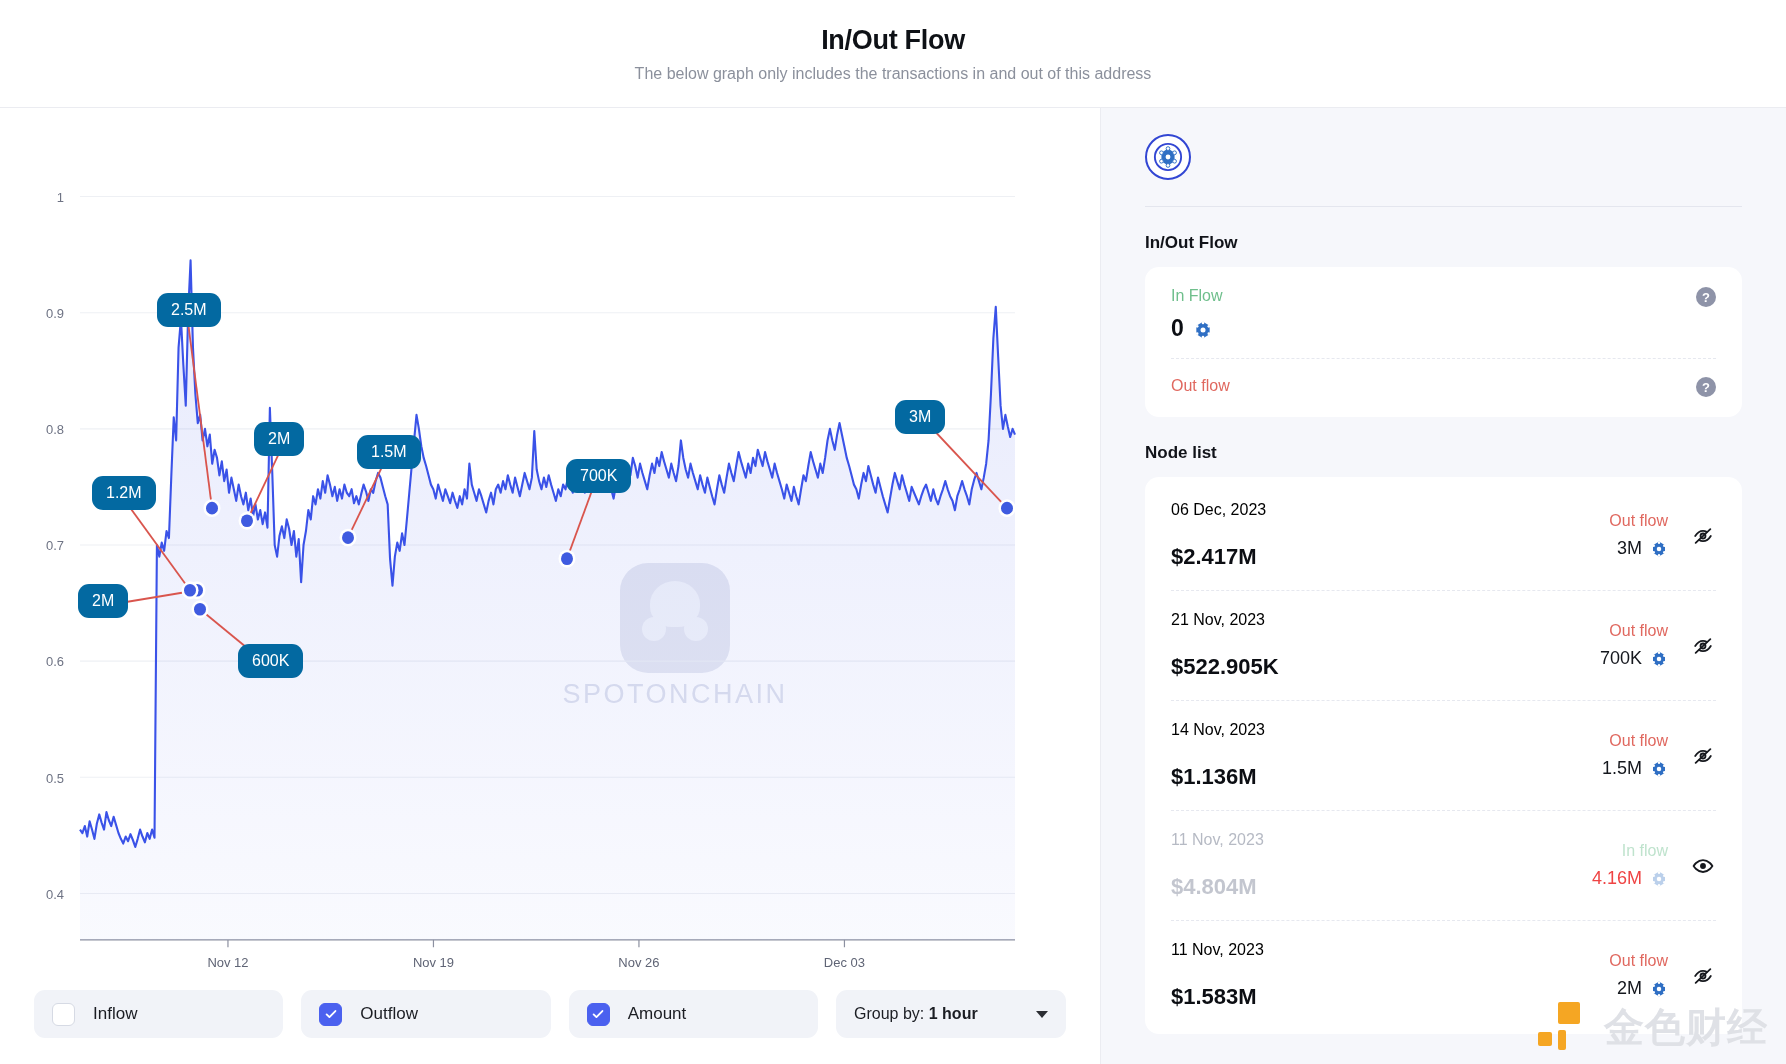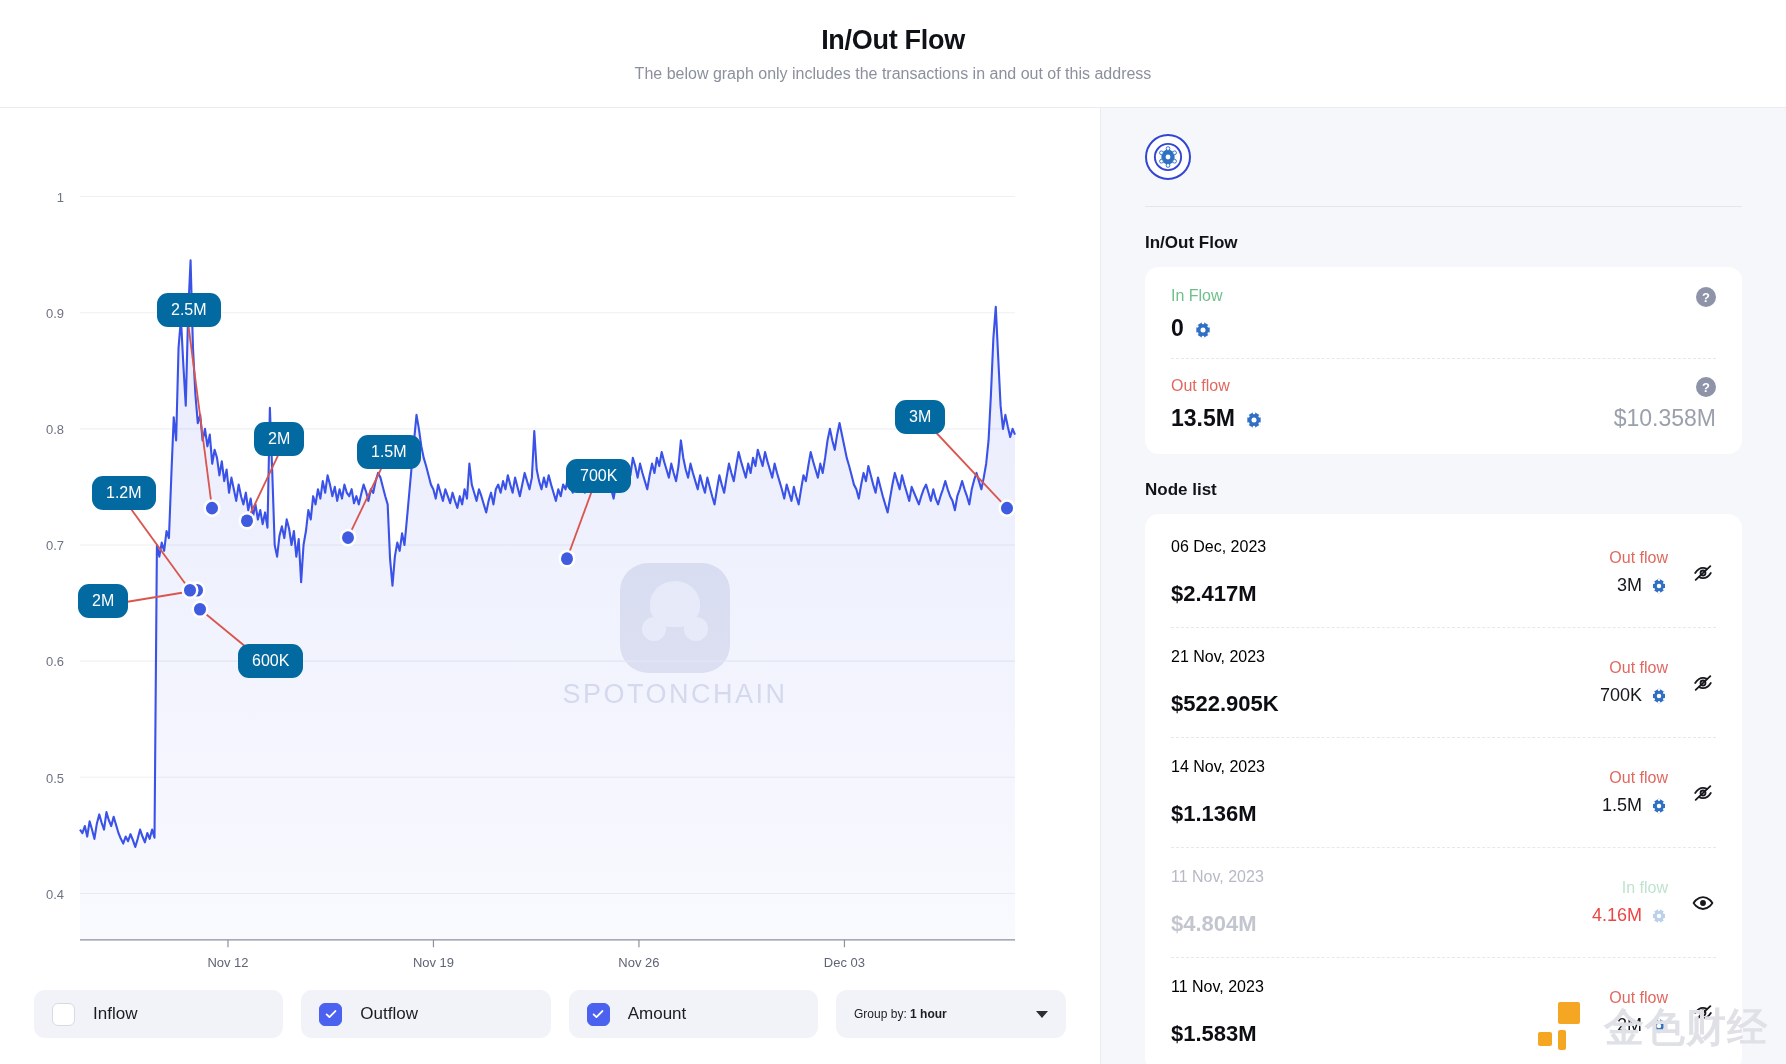--- a/index.html
+++ b/index.html
@@ -93,21 +93,21 @@
     width: 23px; height: 23px; border-radius: 6px;
     border: 1.5px solid #d6dae4; background: #fff;
     flex: 0 0 23px;
   }
   .box.on {
     background: #4b61ef; border-color: #4b61ef;
     display: flex; align-items: center; justify-content: center;
   }
   .box.on svg { display: block; }
   .ctrl-label { font-size: 17px; color: #1b1d23; }
-  .group-text { font-size: 12px; color: #1b1d23; }
+  .group-text { font-size: 16px; color: #1b1d23; }
   .group-text b { font-weight: 700; }
   .caret { width: 0; height: 0; border-left: 6px solid transparent; border-right: 6px solid transparent; border-top: 7px solid #2b2d33; }
 
   
   .sidebar {
     flex: 0 0 686px; width: 686px;
     background: #f6f7fb;
     border-left: 1px solid #ebecf1;
     padding: 26px 44px 0 44px;
     overflow: hidden;
@@ -334,38 +334,20 @@
                   </svg>
               </span>
             </div>
             <div class="flow-usd"></div>
           </div>
         </div>
 
         <div class="flow-row">
           <div class="flow-label out">Out flow</div>
           <div class="qmark" style="top:18px">?</div>
-          <div class="flow-val-line">
-            <div class="flow-val">
-              <span>13.5M</span>
-              <span class="token-ico big">
-                <svg width="20" height="20" viewBox="0 0 24 24">
-                    <path d="M12 2l8 5v10l-8 5-8-5V7z" fill="#2f6fc4"></path>
-                    <circle cx="12" cy="12" r="3" fill="#fff"></circle>
-                    <circle cx="12" cy="3.6" r="1.6" fill="#fff"></circle>
-                    <circle cx="19" cy="7.6" r="1.6" fill="#fff"></circle>
-                    <circle cx="19" cy="16.4" r="1.6" fill="#fff"></circle>
-                    <circle cx="12" cy="20.4" r="1.6" fill="#fff"></circle>
-                    <circle cx="5" cy="16.4" r="1.6" fill="#fff"></circle>
-                    <circle cx="5" cy="7.6" r="1.6" fill="#fff"></circle>
-                  </svg>
-              </span>
-            </div>
-            <div class="flow-usd">$10.358M</div>
-          </div>
         </div>
       </div>
 
       <div class="sec-title">Node list</div>
 
       <div class="node-card" id="node-card">
           <div class="node-row">
             <div class="node-left">
               <div class="n-date">06 Dec, 2023</div>
               <div class="n-usd">$2.417M</div>

